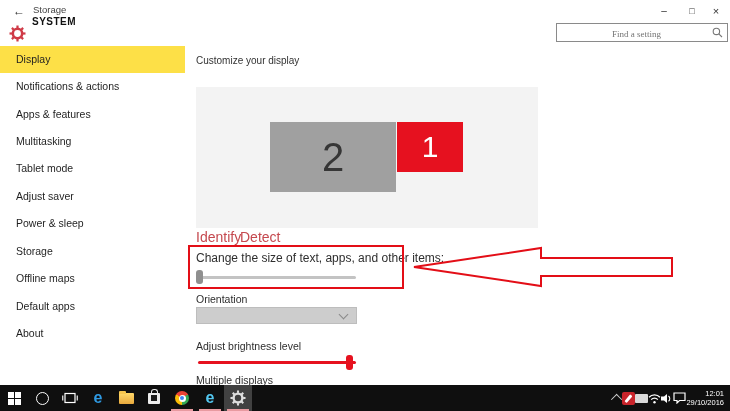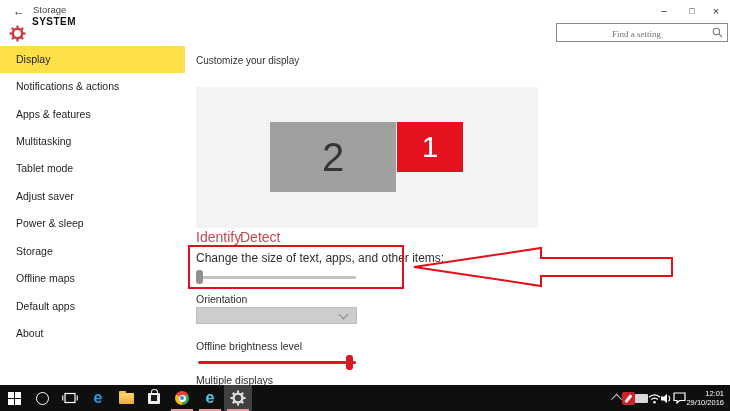--- a/index.html
+++ b/index.html
@@ -141,21 +141,21 @@
 <div class="abs redbox"></div>
 <svg class="abs" style="left:409px;top:244px" width="266" height="46" viewBox="0 0 266 46">
   <polygon points="5,23 132,4 132,14 263,14 263,32 132,32 132,42" fill="#ffffff" stroke="#e30e17" stroke-width="2"></polygon>
 </svg>
 
 <div class="abs seclabel" style="left:196px;top:293px">Orientation</div>
 <div class="abs dropdown">
   <span class="dd-chev"></span>
 </div>
 
-<div class="abs seclabel" style="left:196px;top:340px">Offline brightness level</div>
+<div class="abs seclabel" style="left:196px;top:340px">Adjust brightness level</div>
 <div class="abs track" style="left:198px;top:361px;width:158px;background:#e6111f;"></div>
 <div class="abs thumb" style="left:346px;top:355px;height:15px;background:#e6111f;"></div>
 
 <div class="abs seclabel" style="left:196px;top:374px">Multiple displays</div>
 
 <div class="abs taskbar">
   <div class="tb-left">
     <div class="tb-tile">
       <div class="winlogo">
           <div></div>

